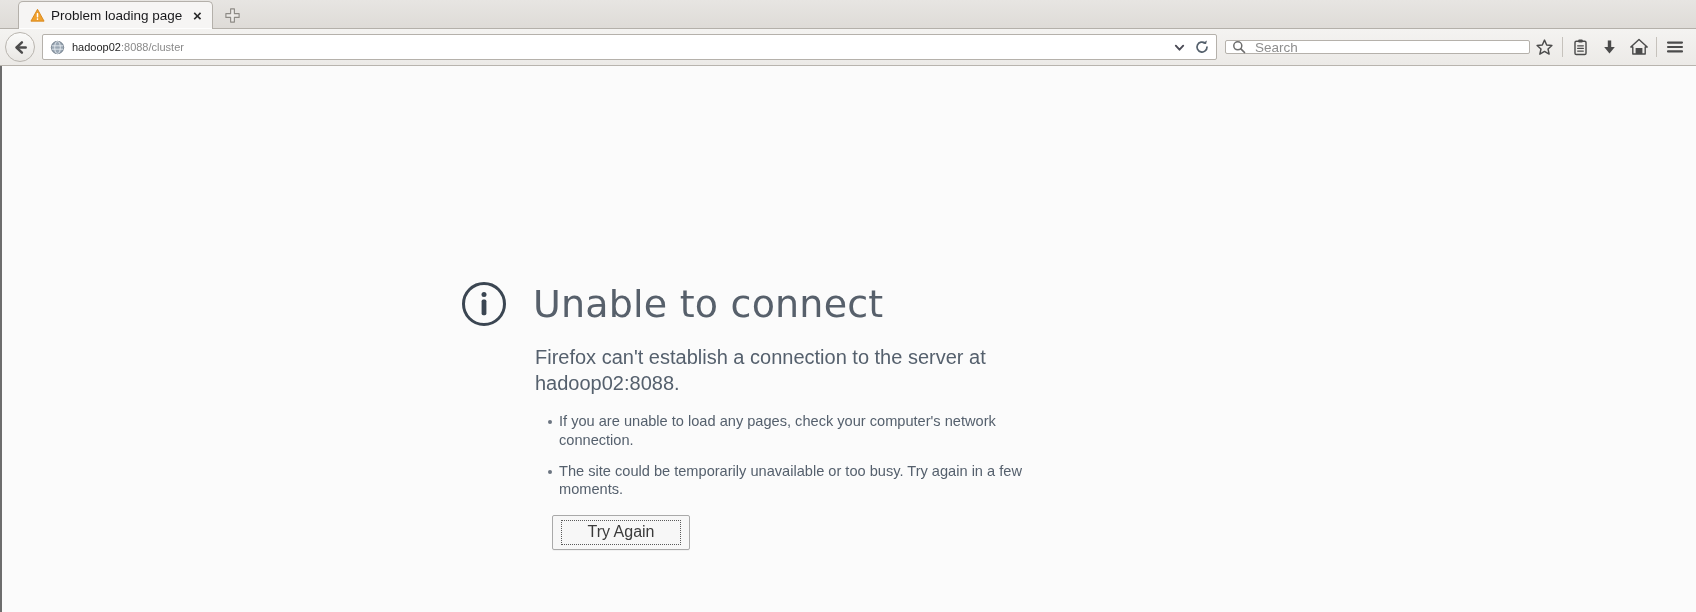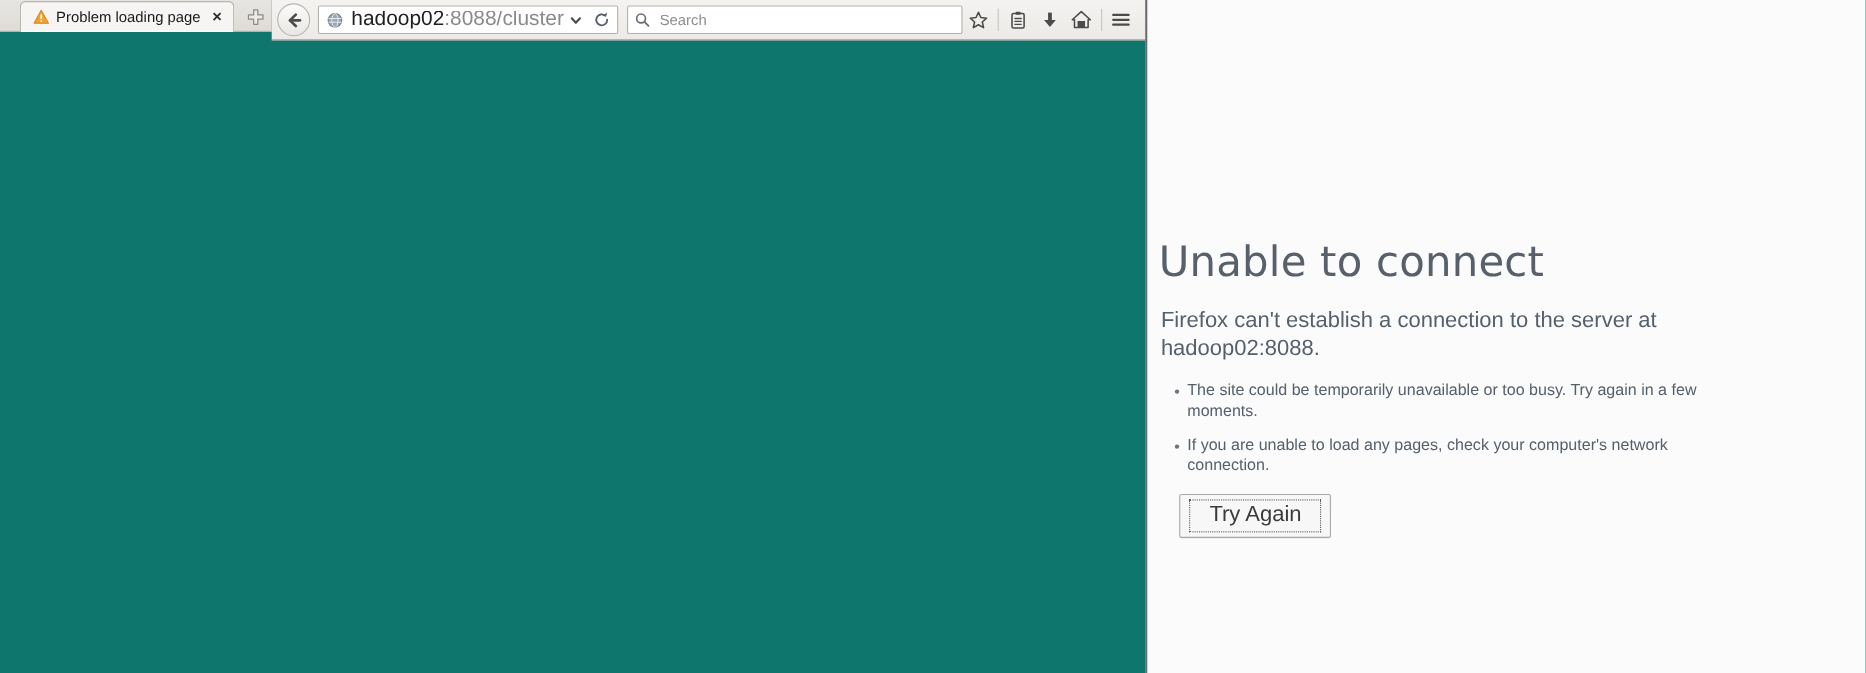--- a/index.html
+++ b/index.html
@@ -13,22 +13,22 @@
     font-family: "Liberation Sans", sans-serif;
     background: #f1f0ee;
     -webkit-font-smoothing: antialiased;
   }
 
   
   .browser {
     width: 1696px;
     height: 612px;
     display: flex;
-    flex-direction: row;
-    background: #0f766e;
+    flex-direction: column;
+    background: #0f172a;
   }
 
   .tabstrip {
     height: 29px;
     background: linear-gradient(to bottom, #e7e5e2 0%, #dedbd7 100%);
     display: flex;
     align-items: flex-end;
     padding-left: 18px;
     box-sizing: border-box;
     position: relative;
@@ -147,21 +147,21 @@
     flex: 0 0 16px;
     width: 16px;
     height: 16px;
     display: flex;
     align-items: center;
     justify-content: center;
     margin-right: 7px;
   }
   .url-text {
     flex: 1 1 auto;
-    font-size: 19px;
+    font-size: 11px;
     color: #8a8a8a;
     white-space: nowrap;
     overflow: hidden;
     line-height: 16px;
     min-width: 0;
   }
   .url-host {
     color: #1f1f1f;
   }
   .url-dropdown {
@@ -176,21 +176,21 @@
     flex: 0 0 24px;
     height: 24px;
     display: flex;
     align-items: center;
     justify-content: center;
     cursor: pointer;
   }
 
   .searchbar {
     flex: 0 0 305px;
-    height: 26px;
+    height: 14px;
     background: #ffffff;
     border: 1px solid #b5b1ab;
     border-radius: 2px;
     display: flex;
     align-items: center;
     padding: 0 6px;
     box-sizing: border-box;
     margin-left: 8px;
   }
   .search-input {
@@ -296,21 +296,21 @@
     border-radius: 50%;
     background: #6b7480;
   }
 
   .btn-row {
     margin-top: 16px;
     padding-left: 17px;
   }
   .try-again {
     font-family: "Liberation Sans", sans-serif;
-    font-size: 20px;
+    font-size: 16px;
     color: #3b3b3b;
     background: #f7f7f7;
     border: 1px solid #a9a9a9;
     border-radius: 2px;
     padding: 4px 8px;
     min-width: 138px;
     cursor: pointer;
     box-shadow: 0 1px 0 rgba(0,0,0,0.04);
   }
   .try-again .focus-ring {
@@ -437,22 +437,22 @@
             <circle cx="23" cy="13.4" r="2.5" fill="#3b4652"></circle>
             <rect x="20.6" y="18.6" width="4.8" height="15.6" rx="1.6" fill="#3b4652"></rect>
           </svg>
         </span>
         <div class="err-title">Unable to connect</div>
       </div>
 
       <p class="err-desc">Firefox can't establish a connection to the server at hadoop02:8088.</p>
 
       <ul class="err-list">
+        <li>If you are unable to load any pages, check your computer's network connection.</li>
         <li>The site could be temporarily unavailable or too busy. Try again in a few moments.</li>
-        <li>If you are unable to load any pages, check your computer's network connection.</li>
       </ul>
 
       <div class="btn-row">
         <button class="try-again">
           <span class="focus-ring">Try Again</span>
         </button>
       </div>
 
     </div>
   </div>

